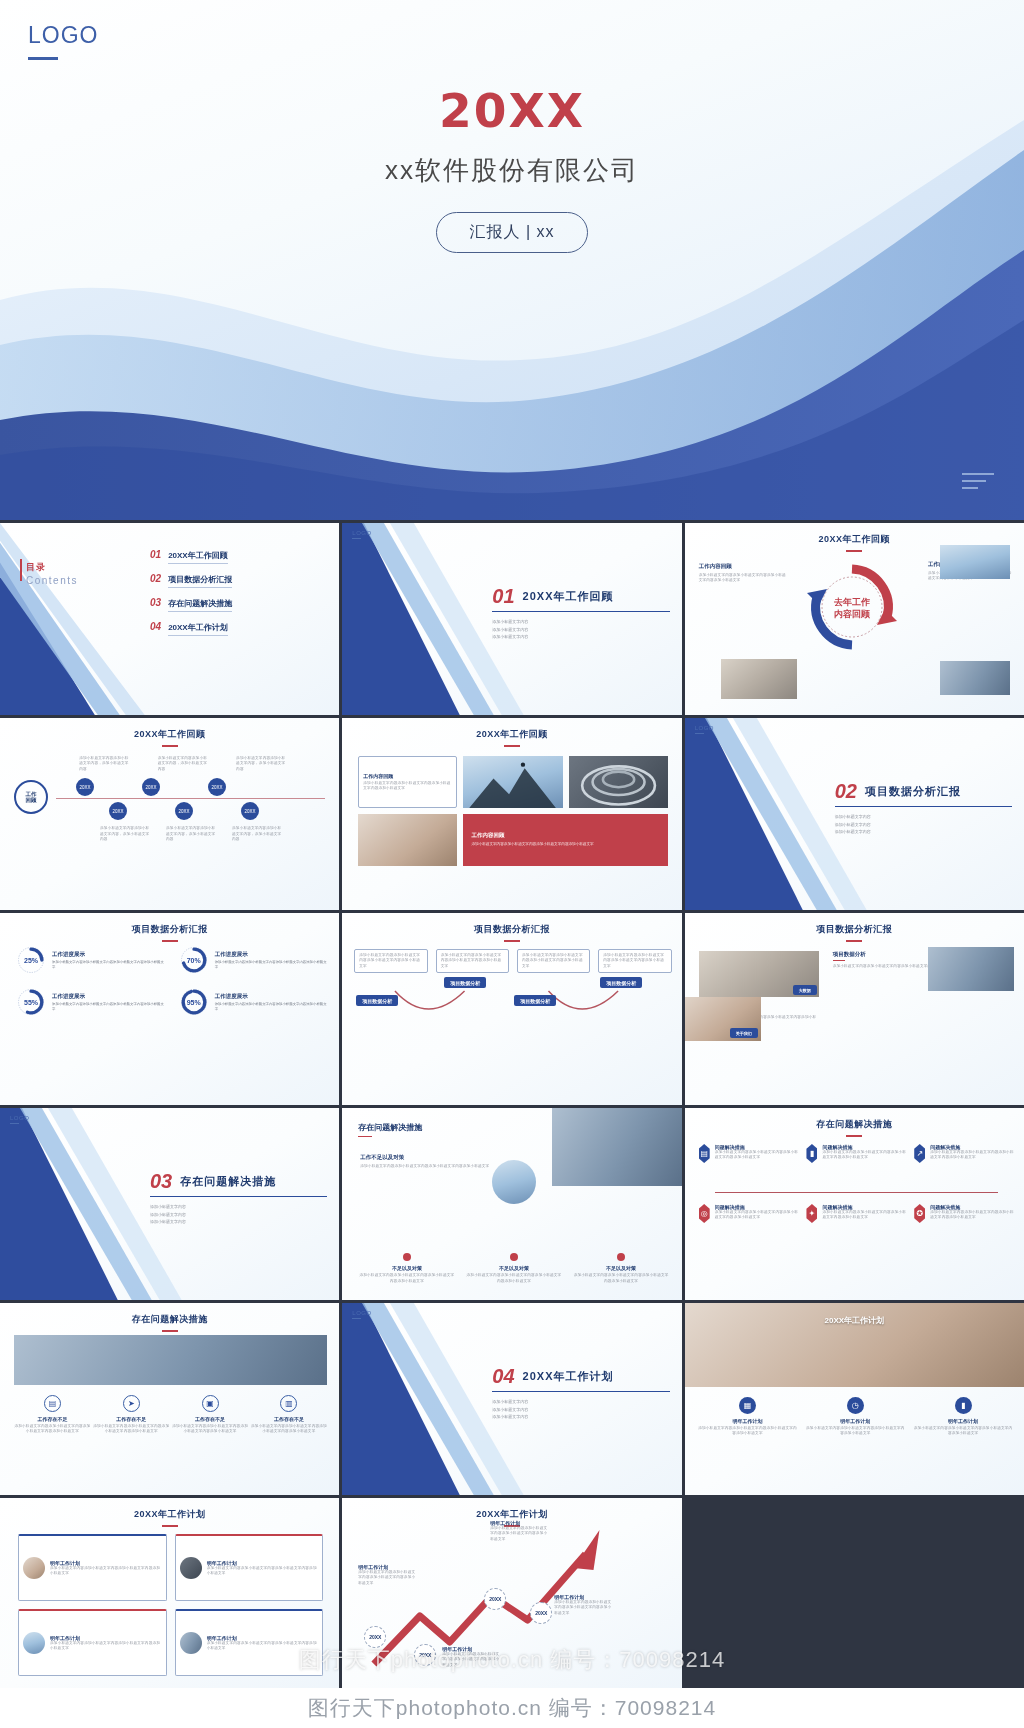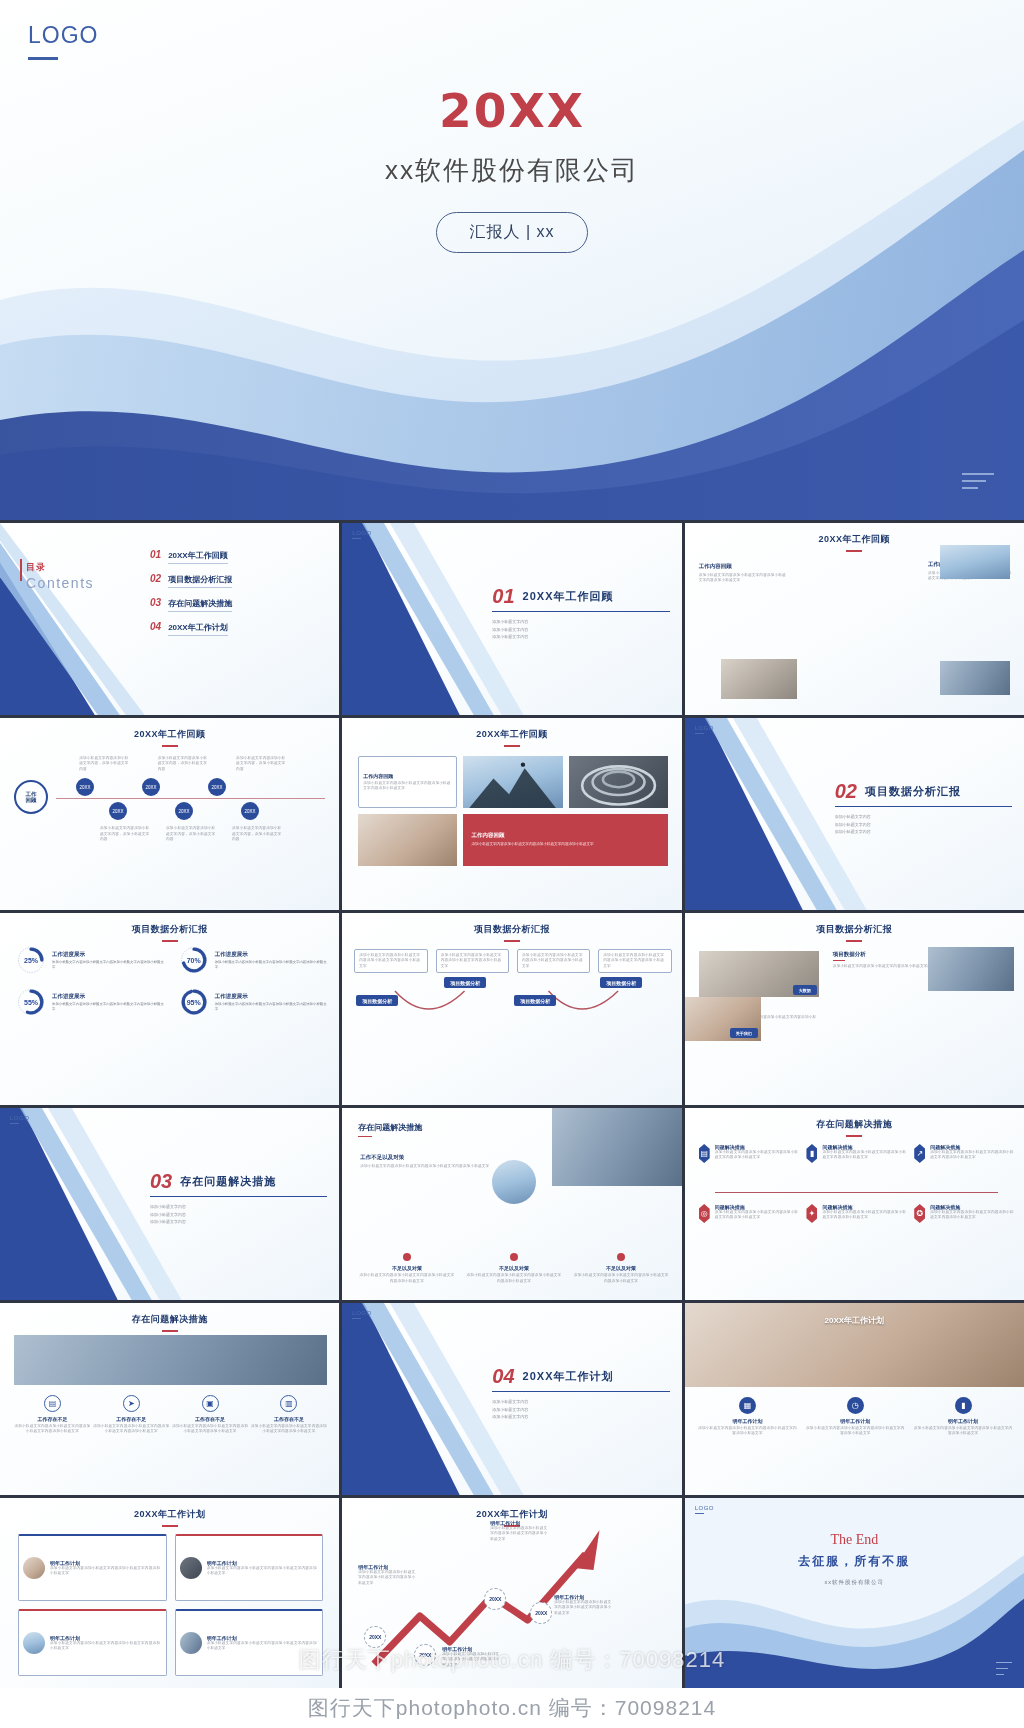--- a/index.html
+++ b/index.html
@@ -68,21 +68,21 @@
   
   .sec-num { font-size:20px; font-weight:bold; font-style:italic; color:#c0404a; }
   .sec-title { font-size:11px; font-weight:bold; color:#1f3a6e; letter-spacing:1px; }
   .sec-rule { height:1px; background:#2b4c9b; margin-top:3px; }
   .sec-bullets { margin-top:6px; }
   .sec-bullets div { font-size:4px; color:#8a8f99; line-height:1.9; }
 
   
   .toc-label { position:absolute; left:26px; top:38px; }
   .toc-label .cn { font-size:9px; font-weight:bold; color:#c0404a; letter-spacing:1px; }
-  .toc-label .en { font-size:14px; color:#8fa0c4; letter-spacing:1.5px; margin-top:1px; }
+  .toc-label .en { font-size:10px; color:#8fa0c4; letter-spacing:1.5px; margin-top:1px; }
   .toc-bar { position:absolute; left:20px; top:36px; width:1.6px; height:22px; background:#c0404a; }
   .toc-list { position:absolute; left:150px; top:26px; }
   .toc-row { display:flex; align-items:baseline; gap:7px; margin-bottom:9px; }
   .toc-n { font-size:10px; font-weight:bold; font-style:italic; color:#c0404a; }
   .toc-t { font-size:8px; font-weight:bold; color:#1f3a6e; border-bottom:1px solid #b9c7df; padding-bottom:2px; }
 
   
   .donut-grid { position:absolute; left:16px; right:12px; top:32px; display:grid;
     grid-template-columns:1fr 1fr; gap:12px 14px; }
   .donut-row { display:flex; align-items:center; gap:6px; }
@@ -234,20 +234,31 @@
         </div>
       </div>
     </div>
 
     <div class="thumb">
       <div class="t-head">20XX年工作回顾<u></u></div>
       <div style="position:absolute;left:14px;top:40px;width:88px;">
         <div style="font-size:5.5px;font-weight:bold;color:#1f3a6e;margin-bottom:3px;">工作内容回顾</div>
         <div class="lorem">添加小标题文字内容添加小标题文字内容添加小标题文字内容添加小标题文字</div>
       </div>
+      <div style="position:absolute;left:112px;top:32px;width:110px;height:104px;">
+        <svg viewBox="0 0 110 104" style="width:100%;height:100%;">
+          <circle cx="55" cy="52" r="30" fill="none" stroke="#c9a0a6" stroke-width="1" stroke-dasharray="2 2"></circle>
+          <path d="M55,14 A38,38 0 0 1 90,62" fill="none" stroke="#c0404a" stroke-width="9" stroke-linecap="butt"></path>
+          <path d="M88,54 L100,66 L80,70 Z" fill="#c0404a"></path>
+          <path d="M55,90 A38,38 0 0 1 20,42" fill="none" stroke="#2f4d9e" stroke-width="9"></path>
+          <path d="M22,50 L10,38 L30,34 Z" fill="#2f4d9e"></path>
+          <text x="55" y="50" text-anchor="middle" font-size="9" font-weight="bold" fill="#c0404a">去年工作</text>
+          <text x="55" y="62" text-anchor="middle" font-size="9" font-weight="bold" fill="#c0404a">内容回顾</text>
+        </svg>
+      </div>
       <div style="position:absolute;right:10px;top:38px;width:86px;">
         <div style="font-size:5.5px;font-weight:bold;color:#1f3a6e;margin-bottom:3px;">工作内容回顾</div>
         <div class="lorem">添加小标题文字内容添加小标题文字内容添加小标题文字内容添加小标题文字</div>
       </div>
       <div class="photo desk" style="position:absolute;left:36px;bottom:16px;width:76px;height:40px;"></div>
       <div class="photo sky" style="position:absolute;right:14px;top:22px;width:70px;height:34px;"></div>
       <div class="photo glass" style="position:absolute;right:14px;bottom:20px;width:70px;height:34px;"></div>
     </div>
 
     <div class="thumb">
@@ -667,39 +678,20 @@
       <div style="position:absolute;left:148px;top:22px;width:60px;">
         <div style="font-size:5px;font-weight:bold;color:#1f3a6e;">明年工作计划</div>
         <div class="lorem">添加小标题文字内容添加小标题文字内容添加小标题文字内容添加小标题文字</div>
       </div>
       <div style="position:absolute;left:212px;top:96px;width:60px;">
         <div style="font-size:5px;font-weight:bold;color:#1f3a6e;">明年工作计划</div>
         <div class="lorem">添加小标题文字内容添加小标题文字内容添加小标题文字内容添加小标题文字</div>
       </div>
     </div>
 
-    <div class="thumb">
-      <svg class="deco" viewBox="0 0 340 195" preserveAspectRatio="none">
-        <rect width="340" height="195" fill="#eef5fc"></rect>
-        <path d="M0,108 C70,88 120,138 190,132 C262,126 300,86 340,58 L340,195 L0,195 Z" fill="#cfe2f5"></path>
-        <path d="M0,132 C70,112 130,160 200,150 C270,140 305,100 340,76 L340,195 L0,195 Z" fill="#9cc0e6" opacity=".85"></path>
-        <path d="M0,160 C80,142 140,182 215,172 C285,162 308,126 340,102 L340,195 L0,195 Z" fill="#2f4d9e"></path>
-      </svg>
-      <div class="t-logo">LOGO<i></i></div>
-      <div class="end-wrap">
-        <div class="end-en">The End</div>
-        <div class="end-cn">去征服，所有不服</div>
-        <div class="end-sub">xx软件股份有限公司</div>
-      </div>
-      <div class="hero-marks" style="right:12px;bottom:10px;">
-        <i style="width:16px;height:1px;"></i>
-          <i style="width:12px;height:1px;"></i>
-          <i style="width:8px;height:1px;"></i>
-      </div>
-    </div>
 
   </div>
 
   <div class="wm-overlay">图行天下photophoto.cn 编号：70098214</div>
 
   <div class="watermark">
     <span class="wm-text">图行天下photophoto.cn 编号：70098214</span>
   </div>
 
 </div>

